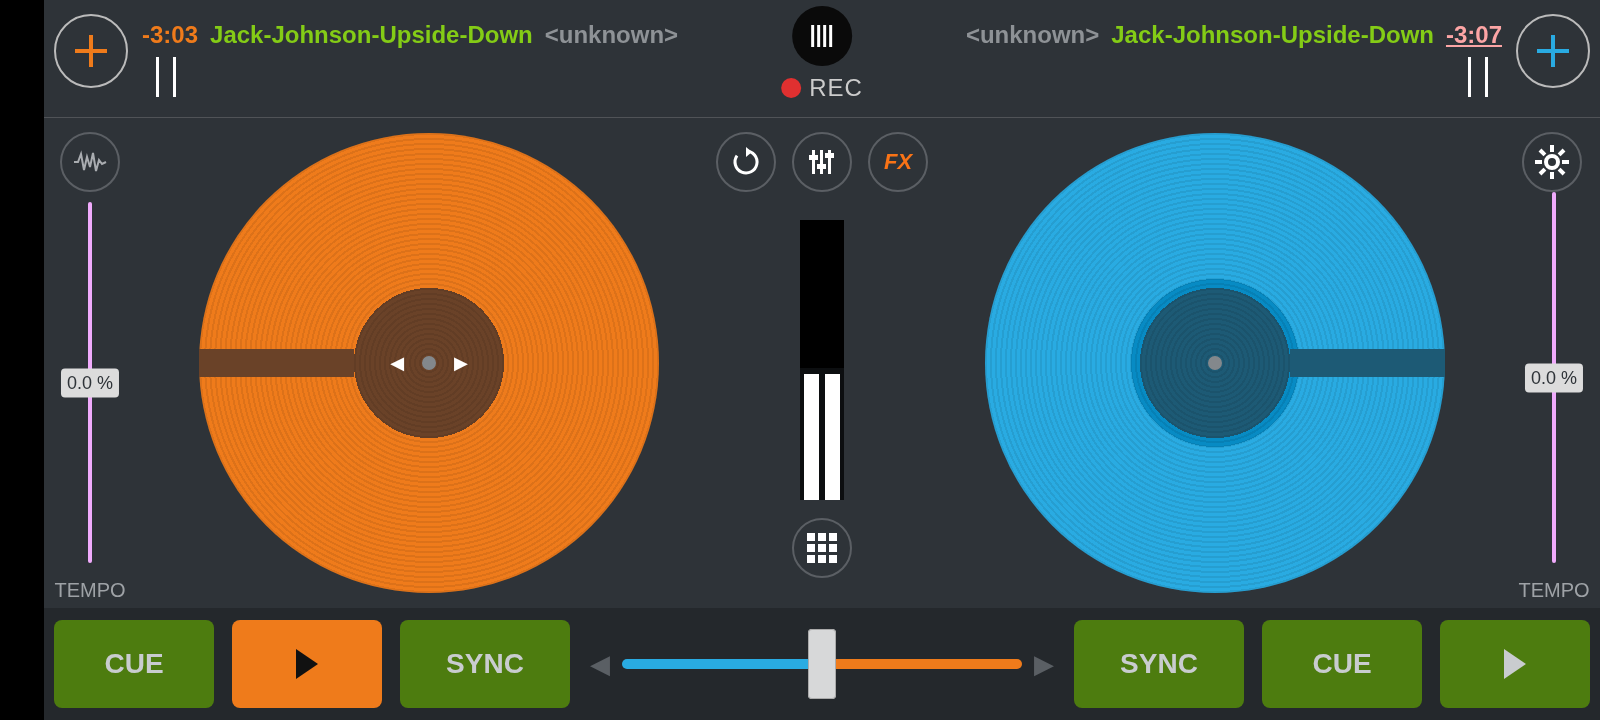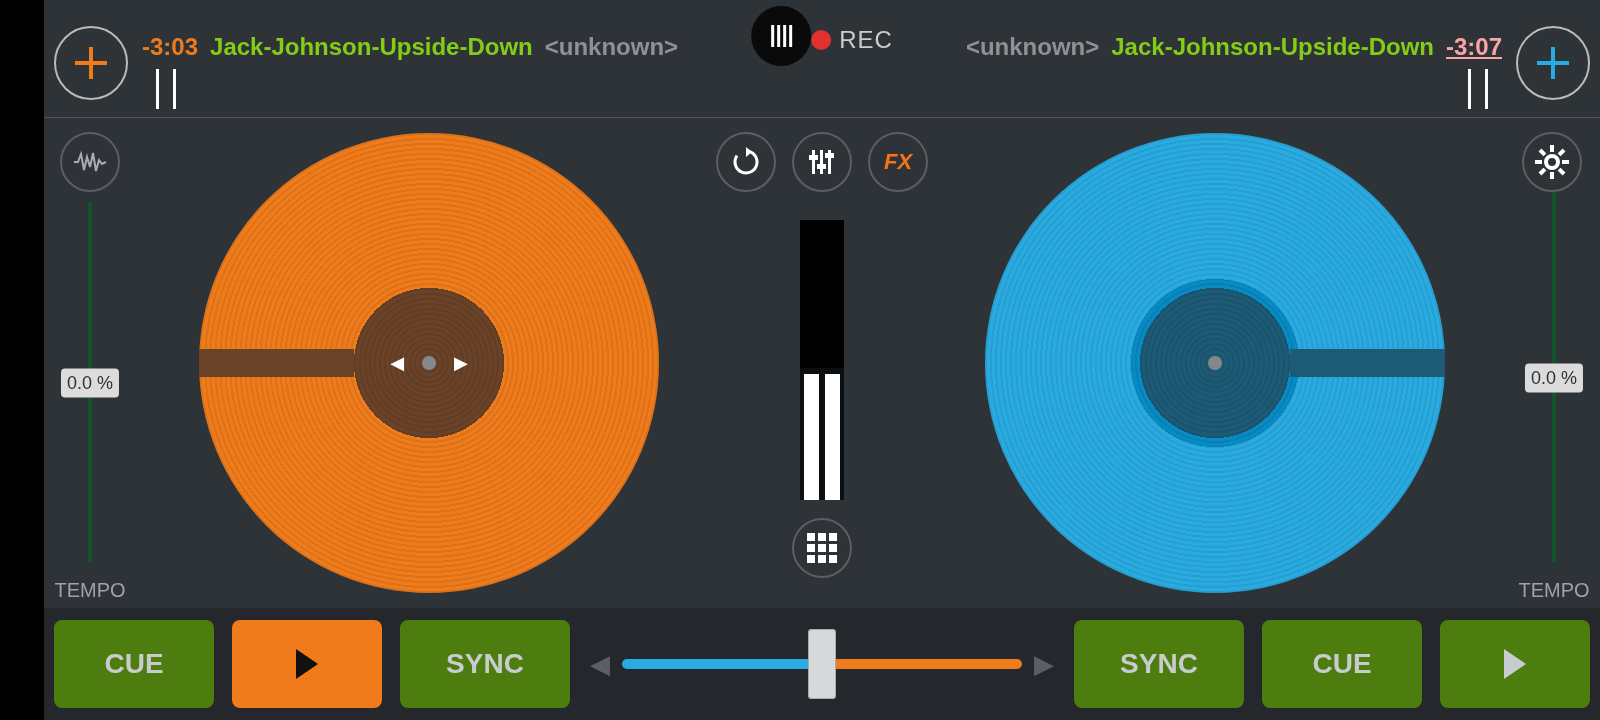--- a/index.html
+++ b/index.html
@@ -1,49 +1,49 @@
 <!DOCTYPE html>
 <html><head>
 <meta charset="utf-8">
 <style>
 * { margin: 0; padding: 0; box-sizing: border-box; font-family: Arial, Helvetica, sans-serif; user-select: none; }
 body { background: #000; width: 1600px; height: 720px; overflow: hidden; }
 .app { width: 1556px; height: 720px; margin-left: 44px; background: #2e3338; display: flex; flex-direction: column; }
 
 
-.header { height: 118px; border-bottom: 1px solid #505357; display: flex; align-items: flex-end; position: relative; gap: 12px; }
+.header { height: 118px; border-bottom: 1px solid #505357; display: flex; align-items: flex-start; position: relative; gap: 12px; }
 .header-left, .header-right { flex: 1; display: flex; align-items: flex-start; padding: 8px 10px; }
 .header-right { justify-content: flex-end; }
 .add-btn { width: 74px; height: 74px; border-radius: 50%; border: 2px solid #bbb; display: flex; align-items: center; justify-content: center; margin-top: 6px; cursor: pointer; }
 .add-btn svg { width: 40px; height: 40px; }
 .track-info { display: flex; flex-direction: column; margin: 0 14px; }
 .track-line { display: flex; align-items: baseline; gap: 12px; font-size: 24px; font-weight: bold; white-space: nowrap; }
 .track-line .time-a { color: #ef7b1b; }
 .track-line .time-b { color: #fca5a5; text-decoration: underline; }
 .track-line .title { color: #84cc16; margin-top: 13px; }
 .track-line .artist { color: #8e9296; font-weight: bold; }
 .track-info-right .track-line { justify-content: flex-end; }
 .wave-marker { width: 20px; height: 40px; border-left: 3px solid #fff; border-right: 3px solid #fff; margin-top: 8px; }
 .wave-marker.left { margin-left: 14px; }
 .wave-marker.right { margin-right: 14px; align-self: flex-end; }
-.header-center { position: absolute; left: 50%; transform: translateX(-50%); top: 6px; display: flex; flex-direction: row; align-items: center; }
+.header-center { position: absolute; left: 50%; transform: translateX(-50%); top: 6px; display: flex; flex-direction: column; align-items: center; }
 .center-circle { width: 60px; height: 60px; border-radius: 50%; background: #0a0a0a; display: flex; align-items: center; justify-content: center; cursor: pointer; }
 .center-bars { display: flex; gap: 3px; }
 .center-bars span { width: 3px; height: 22px; background: #fff; }
 .rec { display: flex; align-items: center; gap: 8px; margin-top: 8px; }
 .rec-dot { width: 20px; height: 20px; border-radius: 50%; background: #e03030; }
 .rec-label { color: #ccc; font-size: 24px; letter-spacing: 1px; }
 
 
 .main { flex: 1; display: flex; position: relative; }
 .deck-side { flex: 1; display: flex; position: relative; }
 .tempo-col { width: 92px; display: flex; flex-direction: column; align-items: center; padding-top: 14px; position: relative; }
 .tempo-col.right { order: 2; }
 .small-btn { width: 60px; height: 60px; border-radius: 50%; border: 2px solid #5b5f64; display: flex; align-items: center; justify-content: center; cursor: pointer; margin-bottom: 10px; }
-.tempo-track { width: 4px; background: #14532d; border-radius: 2px; flex: 1; position: relative; margin-bottom: 10px; text-align: center; }
+.tempo-track { width: 4px; background: #f0abfc; border-radius: 2px; flex: 1; position: relative; margin-bottom: 10px; text-align: center; }
 .tempo-knob { position: absolute; left: 50%; transform: translate(-50%, -50%); top: 50%; background: #dcdcdc; color: #2e3338; font-size: 18px; padding: 4px 6px; border-radius: 4px; white-space: nowrap; cursor: grab; }
 .tempo-dot { position: absolute; left: -14px; top: 50%; transform: translateY(-50%); width: 8px; height: 8px; border-radius: 50%; background: #ef7b1b; }
 .tempo-col.right .tempo-dot { left: auto; right: -14px; background: #29abe2; }
 .tempo-label { color: #9ea2a6; font-size: 20px; margin: 6px 0; }
 
 .turntable-wrap { flex: 1; display: flex; align-items: center; justify-content: center; }
 .platter { border-radius: 50%; position: relative; cursor: grab; }
 .platter-a { width: 460px; height: 460px; background:
   radial-gradient(circle, #6a4228 0 75px, #ee7b1c 75px 84px, #ef7b1b 84px 230px);
 }

